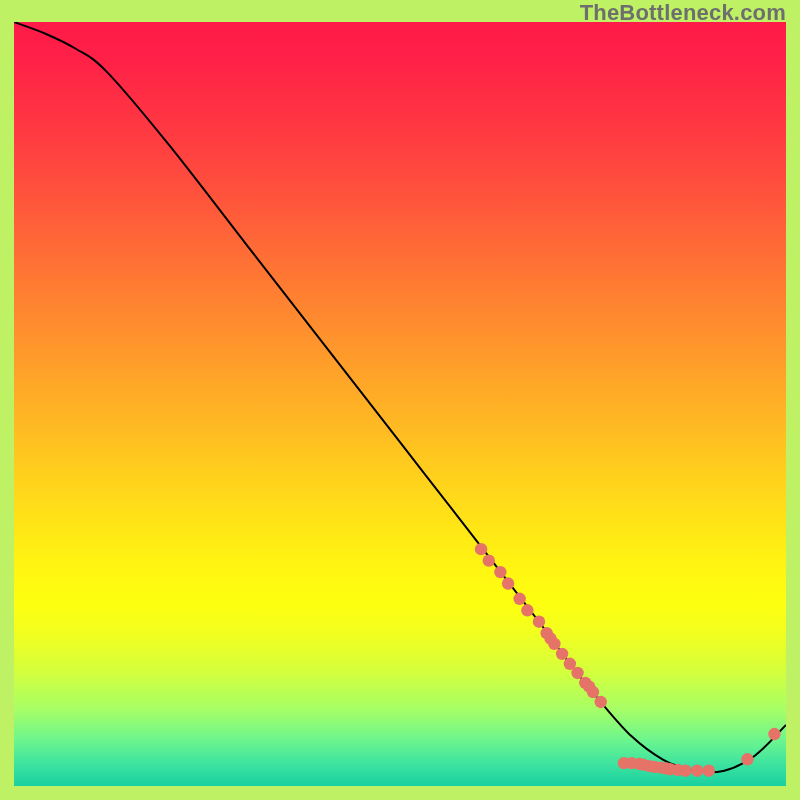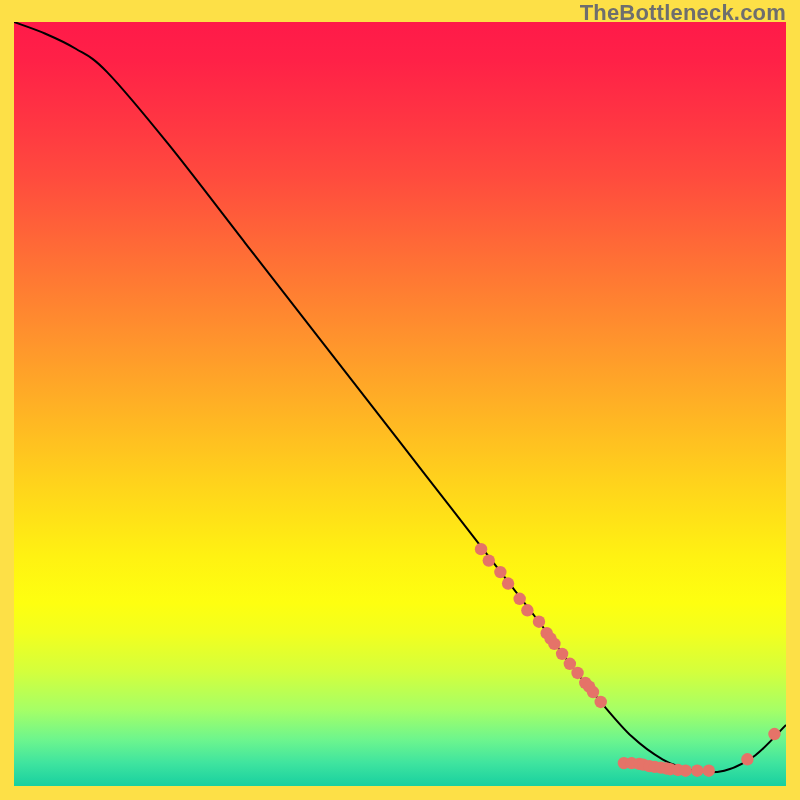--- a/index.html
+++ b/index.html
@@ -8,21 +8,21 @@
     width: 800px;
     height: 800px;
     overflow: hidden;
     background: #000;
     font-family: Arial, Helvetica, sans-serif;
   }
   .stage {
     position: relative;
     width: 800px;
     height: 800px;
-    background: #fde047;
+    background: #bef264;
   }
   .plot {
     position: absolute;
     left: 14px;
     top: 22px;
     width: 772px;
     height: 764px;
     overflow: hidden;
   }
   .plot svg {

